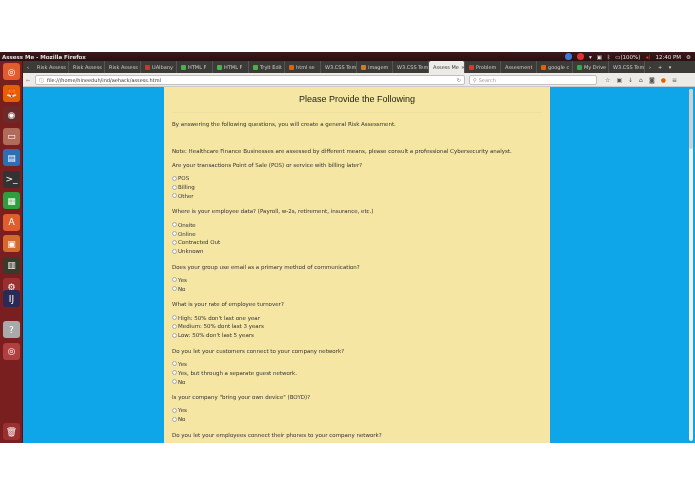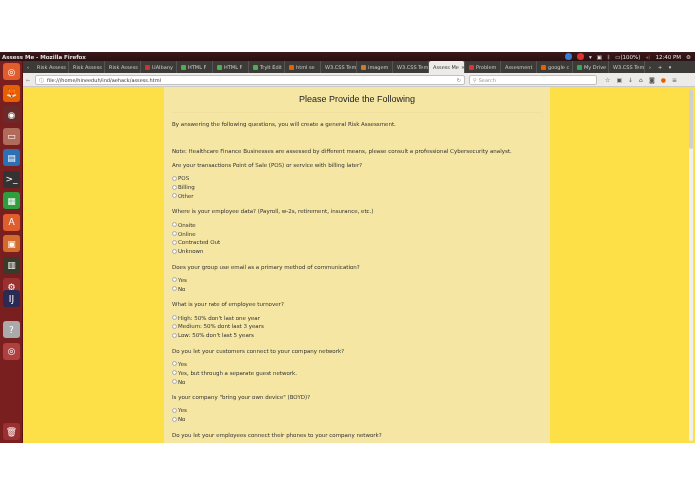--- a/index.html
+++ b/index.html
@@ -16,21 +16,21 @@
   .tab { height: 12px; padding: 0 4px; display: flex; align-items: center; gap: 2px; border-right: 1px solid #555; white-space: nowrap; overflow: hidden; width: 36px; }
   .tab.active { background: #ecebe8; color: #333; height: 12px; border-radius: 2px 2px 0 0; }
   .tab .fav { width: 5px; height: 5px; border-radius: 1px; display: inline-block; flex: none; }
   .tab-scroll { width: 10px; display: flex; align-items: center; justify-content: center; color: #ddd; }
   .navbar { position: absolute; left: 23px; top: 21px; width: 672px; height: 14px; background: #ecebe8; border-bottom: 1px solid #c9c9c9; display: flex; align-items: center; font-size: 5px; color: #333; }
   .nav-btn { width: 10px; text-align: center; color: #888; }
   .urlbar { margin-left: 2px; width: 430px; height: 10px; background: #fff; border: 1px solid #c0c0c0; border-radius: 2px; display: flex; align-items: center; padding-left: 3px; gap: 3px; }
   .urlbar .url { flex: 1; }
   .searchbar { margin-left: 4px; width: 128px; height: 10px; background: #fff; border: 1px solid #c0c0c0; border-radius: 2px; display: flex; align-items: center; padding-left: 3px; gap: 2px; color: #999; }
   .tools { margin-left: 8px; display: flex; gap: 6px; color: #555; font-size: 6px; }
-  .content { position: absolute; left: 23px; top: 35px; width: 672px; height: 356px; background: #fde047; overflow: hidden; }
+  .content { position: absolute; left: 23px; top: 35px; width: 672px; height: 356px; background: #0ea5e9; overflow: hidden; }
   .panel { position: absolute; left: 141px; top: 0; width: 386px; height: 360px; background: #f5e6a3; padding: 0 8px; font-size: 5.5px; color: #333; }
   .panel h1 { font-family: "Liberation Sans", sans-serif; font-weight: normal; font-size: 9px; text-align: center; padding-top: 7px; height: 26px; border-bottom: 1px solid #efe0a0; color: #222; }
   .intro { margin-top: 8px; }
   .note { margin-top: 21px; }
   .q { margin-top: 8px; }
   .opts { margin-top: 6px; }
   .opt { display: flex; align-items: center; height: 8.8px; gap: 1px; }
   .radio { width: 5px; height: 5px; border-radius: 50%; border: 0.5px solid #aaa; background: #fafafa; display: inline-block; }
   .scrollbar { position: absolute; right: 2px; top: 2px; width: 4px; height: 352px; background: #f0f0f0; border-radius: 2px; }
   .scrollthumb { position: absolute; left: 0; top: 0; width: 4px; height: 60px; background: #d0d0d0; border-radius: 2px; }

